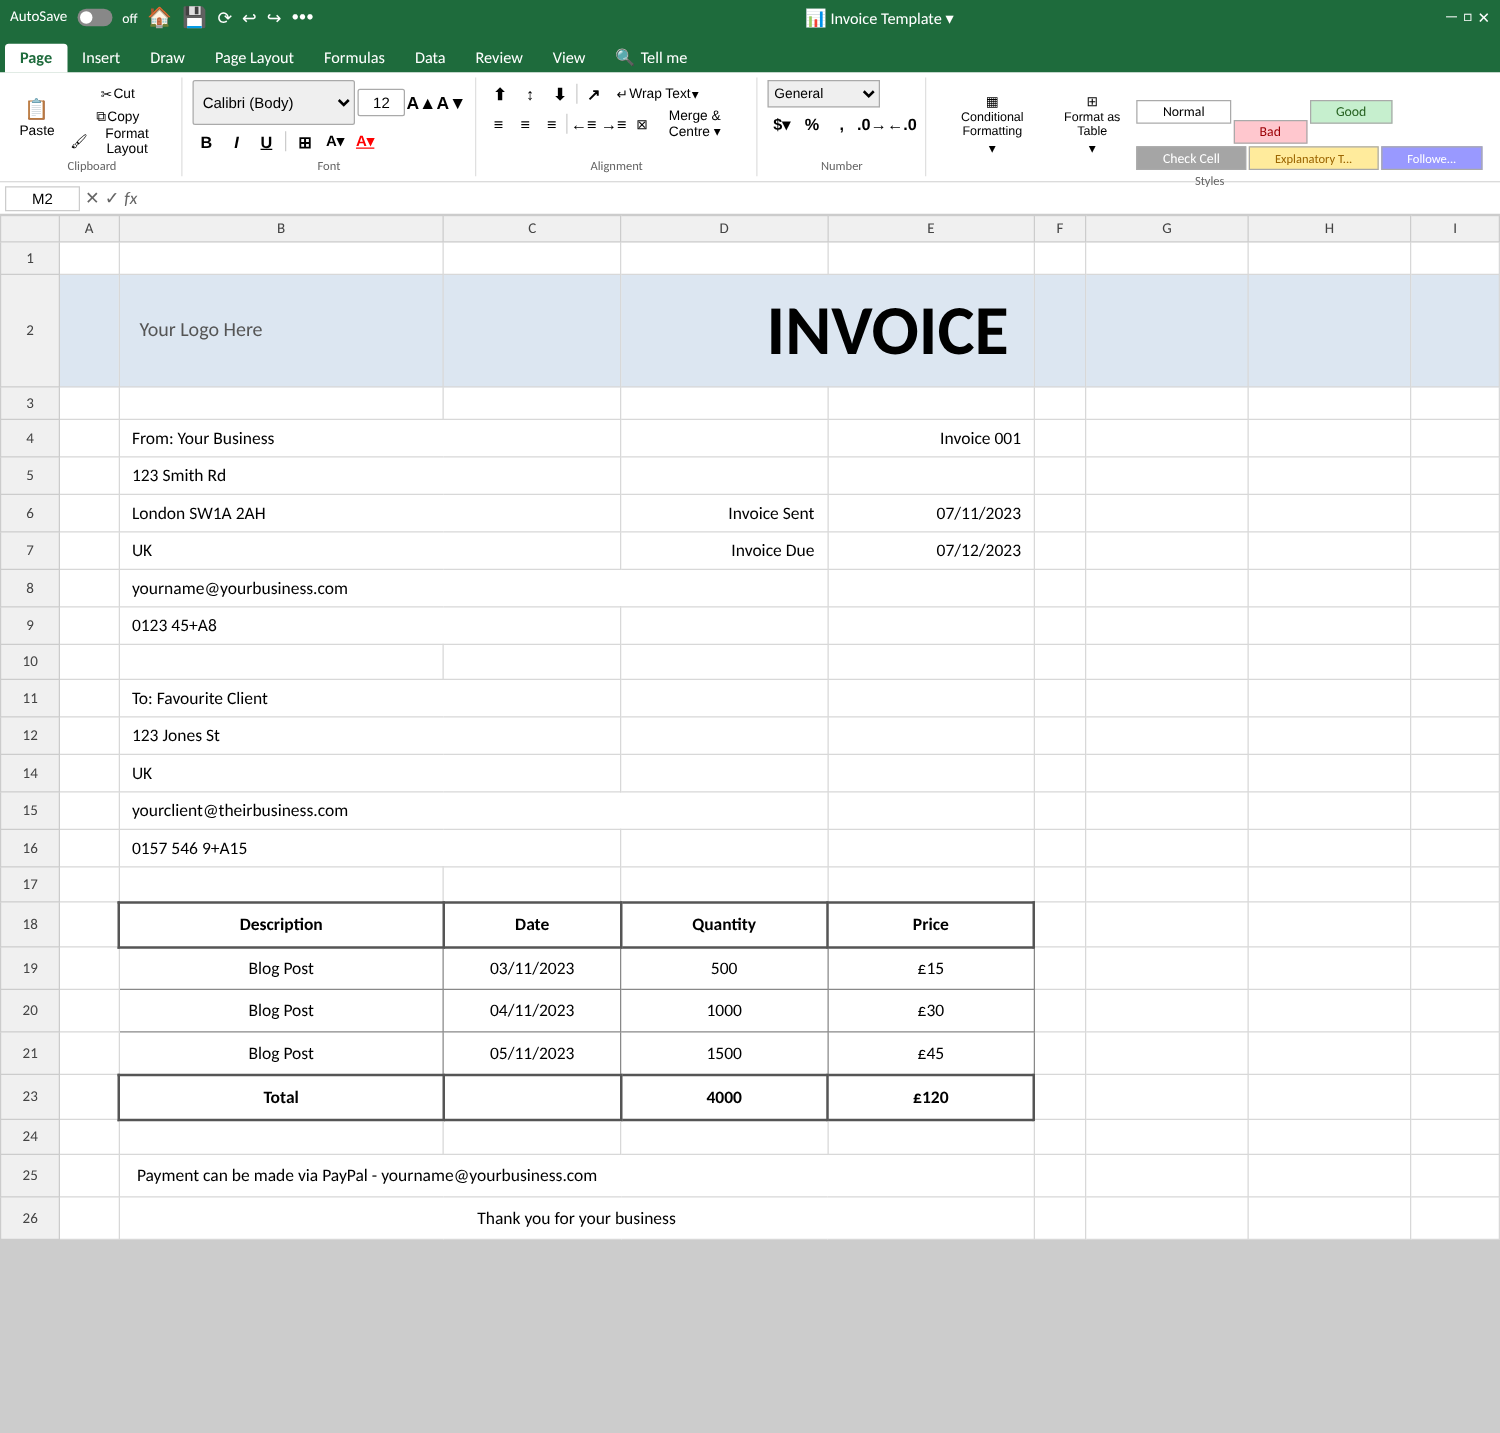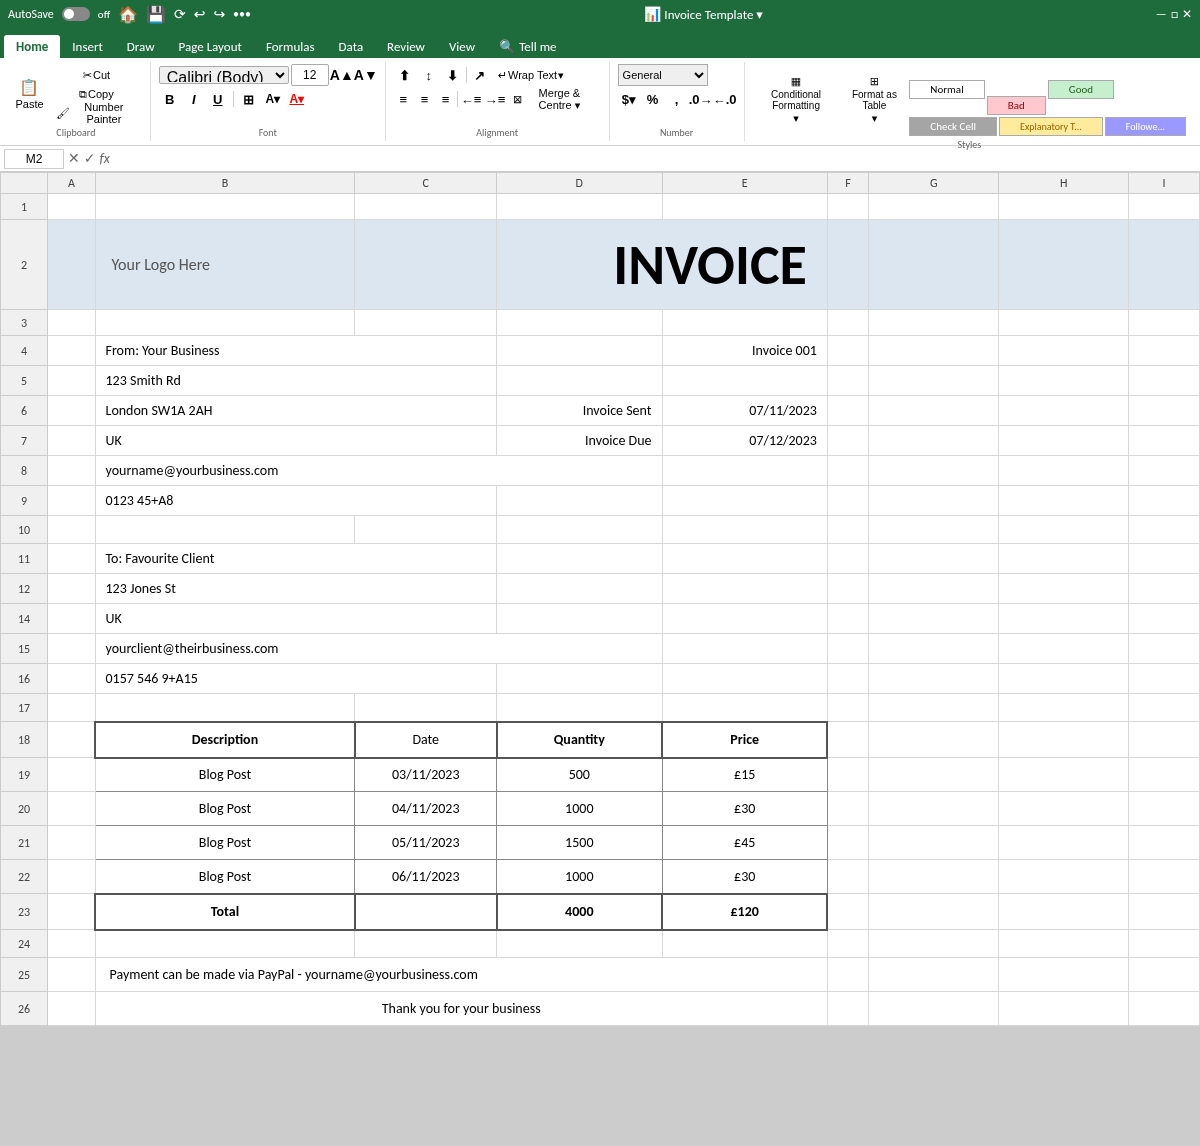--- a/index.html
+++ b/index.html
@@ -84,25 +84,25 @@
       gap: 1px;
       min-width: 30px;
     }
     .rb-btn .icon { font-size: 16px; }
     .rb-btn-lg { flex-direction: column; height: 60px; }
     .rb-btn-sm { flex-direction: row; height: 18px; font-size: 11px; padding: 1px 4px; }
 
     
     .font-select {
       width: 130px;
-      font-size: 16px;
+      font-size: 12px;
       border: 1px solid #aaa;
       border-radius: 2px;
       padding: 1px 3px;
-      height: 18px;
+      height: 36px;
     }
     .size-input {
       width: 38px;
       font-size: 12px;
       border: 1px solid #aaa;
       border-radius: 2px;
       padding: 1px 3px;
       height: 22px;
       text-align: center;
     }
@@ -213,21 +213,21 @@
     <span>▾</span>
   </div>
   <div class="win-icons">
     <span>—</span>
     <span>□</span>
     <span>✕</span>
   </div>
 </div>
 
 <div class="ribbon-tabs">
-  <div class="ribbon-tab active">Home</div>
+  <div class="ribbon-tab active">Page</div>
   <div class="ribbon-tab">Insert</div>
   <div class="ribbon-tab">Draw</div>
   <div class="ribbon-tab">Page Layout</div>
   <div class="ribbon-tab">Formulas</div>
   <div class="ribbon-tab">Data</div>
   <div class="ribbon-tab">Review</div>
   <div class="ribbon-tab">View</div>
   <div class="ribbon-tab" style="display:flex;align-items:center;gap:4px;">
     <span>🔍</span> Tell me
   </div>
@@ -245,21 +245,21 @@
         <button class="rb-btn rb-btn-sm">
           <span>✂</span>
           <span>Cut</span>
         </button>
         <button class="rb-btn rb-btn-sm">
           <span>⧉</span>
           <span>Copy</span>
         </button>
         <button class="rb-btn rb-btn-sm">
           <span>🖌</span>
-          <span>Number Painter</span>
+          <span>Format Layout</span>
         </button>
       </div>
     </div>
     <span class="ribbon-group-label">Clipboard</span>
   </div>
 
   <div class="ribbon-group">
     <div class="ribbon-row">
       <select class="font-select">
         <option>Calibri (Body)</option>
@@ -588,21 +588,21 @@
           <td style="border:1px solid #d8d8d8;"></td>
           <td style="border:1px solid #d8d8d8;"></td>
           <td style="border:1px solid #d8d8d8;"></td>
           <td style="border:1px solid #d8d8d8;"></td>
         </tr>
 
         <tr style="height:36px;">
           <td style="background:#f0f0f0;border:1px solid #ccc;text-align:center;font-size:12px;color:#444;">18</td>
           <td style="border:1px solid #d8d8d8;"></td>
           <td style="border:2px solid #555;text-align:center;font-size:14px;font-weight:600;padding:4px;">Description</td>
-          <td style="border:2px solid #555;text-align:center;font-size:14px;font-weight:400;padding:4px;">Date</td>
+          <td style="border:2px solid #555;text-align:center;font-size:14px;font-weight:700;padding:4px;">Date</td>
           <td style="border:2px solid #555;text-align:center;font-size:14px;font-weight:600;padding:4px;">Quantity</td>
           <td style="border:2px solid #555;text-align:center;font-size:14px;font-weight:600;padding:4px;">Price</td>
           <td style="border:1px solid #d8d8d8;"></td>
           <td style="border:1px solid #d8d8d8;"></td>
           <td style="border:1px solid #d8d8d8;"></td>
           <td style="border:1px solid #d8d8d8;"></td>
         </tr>
 
         <tr style="height:34px;">
           <td style="background:#f0f0f0;border:1px solid #ccc;text-align:center;font-size:12px;color:#444;">19</td>
@@ -636,32 +636,20 @@
           <td style="border:1px solid #888;text-align:center;font-size:14px;padding:4px;">Blog Post</td>
           <td style="border:1px solid #888;text-align:center;font-size:14px;padding:4px;">05/11/2023</td>
           <td style="border:1px solid #888;text-align:center;font-size:14px;padding:4px;">1500</td>
           <td style="border:1px solid #888;text-align:center;font-size:14px;padding:4px;">£45</td>
           <td style="border:1px solid #d8d8d8;"></td>
           <td style="border:1px solid #d8d8d8;"></td>
           <td style="border:1px solid #d8d8d8;"></td>
           <td style="border:1px solid #d8d8d8;"></td>
         </tr>
 
-        <tr style="height:34px;">
-          <td style="background:#f0f0f0;border:1px solid #ccc;text-align:center;font-size:12px;color:#444;">22</td>
-          <td style="border:1px solid #d8d8d8;"></td>
-          <td style="border:1px solid #888;text-align:center;font-size:14px;padding:4px;">Blog Post</td>
-          <td style="border:1px solid #888;text-align:center;font-size:14px;padding:4px;">06/11/2023</td>
-          <td style="border:1px solid #888;text-align:center;font-size:14px;padding:4px;">1000</td>
-          <td style="border:1px solid #888;text-align:center;font-size:14px;padding:4px;">£30</td>
-          <td style="border:1px solid #d8d8d8;"></td>
-          <td style="border:1px solid #d8d8d8;"></td>
-          <td style="border:1px solid #d8d8d8;"></td>
-          <td style="border:1px solid #d8d8d8;"></td>
-        </tr>
 
         <tr style="height:36px;">
           <td style="background:#f0f0f0;border:1px solid #ccc;text-align:center;font-size:12px;color:#444;">23</td>
           <td style="border:1px solid #d8d8d8;"></td>
           <td style="border:2px solid #555;text-align:center;font-size:14px;font-weight:600;padding:4px;">Total</td>
           <td style="border:2px solid #555;padding:4px;"></td>
           <td style="border:2px solid #555;text-align:center;font-size:14px;font-weight:600;padding:4px;">4000</td>
           <td style="border:2px solid #555;text-align:center;font-size:14px;font-weight:600;padding:4px;">£120</td>
           <td style="border:1px solid #d8d8d8;"></td>
           <td style="border:1px solid #d8d8d8;"></td>

